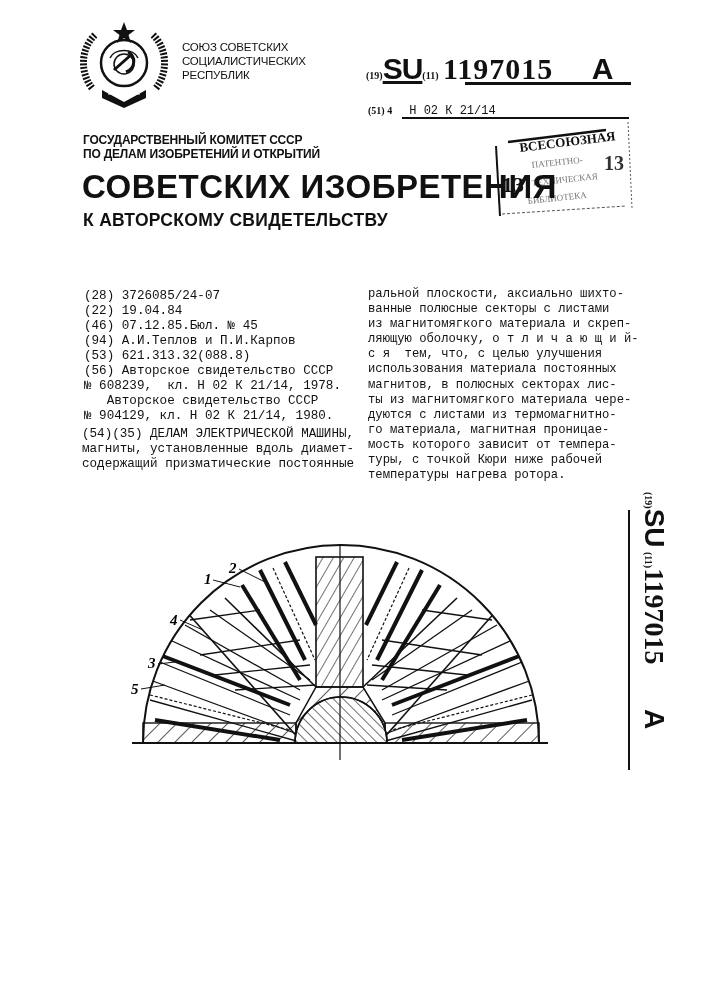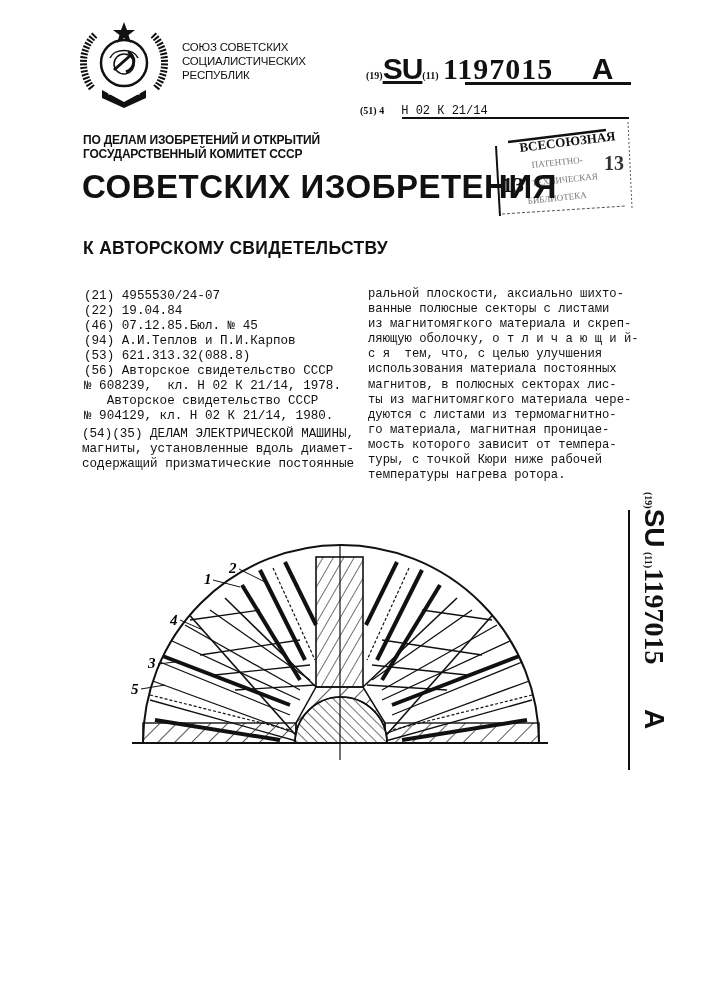--- a/index.html
+++ b/index.html
@@ -6,28 +6,28 @@
   body { width:707px; height:1000px; position:relative; overflow:hidden; color:#111; font-family:"Liberation Sans", sans-serif; }
   .abs { position:absolute; }
   .emblem { left:78px; top:18px; width:92px; height:94px; }
   .ussr { left:182px; top:40px; font-size:11.5px; font-weight:normal; line-height:14px; letter-spacing:-0.2px; }
   .patno { left:366px; top:52px; white-space:nowrap; }
   .patno .sm { font-family:"Liberation Serif", serif; font-size:10px; font-weight:bold; vertical-align:baseline; }
   .patno .su { font-family:"Liberation Sans", sans-serif; font-size:30px; font-weight:bold; text-decoration:underline; text-decoration-thickness:3px; letter-spacing:-1px; }
   .patno .num { font-family:"Liberation Serif", serif; font-size:30px; font-weight:bold; letter-spacing:1px; }
   .patno .kind { font-family:"Liberation Sans", sans-serif; font-size:30px; font-weight:bold; }
   .patline { left:465px; top:82px; width:166px; height:3px; background:#111; }
-  .ipc { left:360px; top:104px; font-size:11px; white-space:nowrap; }
+  .ipc { left:368px; top:104px; font-size:11px; white-space:nowrap; }
   .ipc .lbl { font-family:"Liberation Serif", serif; font-weight:bold; font-size:10px; }
   .ipc .val { font-family:"Liberation Mono", monospace; font-size:12px; margin-left:14px; }
   .ipcline { left:402px; top:117px; width:227px; height:2px; background:#111; }
   .stamp { left:486px; top:118px; width:150px; height:100px; }
   .gk { left:83px; top:133px; font-size:12px; font-weight:bold; line-height:14px; letter-spacing:-0.2px; }
   .title { left:82px; top:168px; font-size:33px; font-weight:bold; letter-spacing:0.5px; white-space:nowrap; }
-  .subtitle { left:83px; top:210px; font-size:17.5px; font-weight:bold; letter-spacing:0.3px; white-space:nowrap;margin-top:28px; }
+  .subtitle { left:83px; top:210px; font-size:17.5px; font-weight:bold; letter-spacing:0.3px; white-space:nowrap; }
   .biblio { left:84px; top:289px; font-family:"Liberation Mono", monospace; font-size:12.6px; line-height:15px; white-space:pre; }
   .claim-l { left:82px; top:427px; width:262px; font-family:"Liberation Mono", monospace; font-size:12.6px; line-height:15px; white-space:pre; }
   .claim-r { left:368px; top:287px; width:262px; font-family:"Liberation Mono", monospace; font-size:12.2px; line-height:15.1px; white-space:pre; }
   .vertical { left:626px; top:492px; width:44px; height:270px; }
   .vertical .inner { position:absolute; left:0; top:0; transform-origin:0 0; transform:translate(44px,0) rotate(90deg); white-space:nowrap; }
   .vertical .sm { font-family:"Liberation Serif", serif; font-size:10px; font-weight:bold; }
   .vertical .su { font-family:"Liberation Sans", sans-serif; font-size:28px; font-weight:bold; }
   .vertical .num { font-family:"Liberation Serif", serif; font-size:28px; font-weight:bold; }
   .vertical .kind { font-family:"Liberation Sans", sans-serif; font-size:28px; font-weight:bold; }
   .vline { left:628px; top:510px; width:2px; height:260px; background:#111; }
@@ -77,28 +77,28 @@
   <path d="M16 96 L140 88" stroke="#555" stroke-width="1" stroke-dasharray="3 2"></path>
   <text x="34" y="34" font-family="Liberation Serif, serif" font-size="13" font-weight="bold" fill="#111" transform="rotate(-7 34 34)">ВСЕСОЮЗНАЯ</text>
   <text x="46" y="50" font-family="Liberation Serif, serif" font-size="9" fill="#777" transform="rotate(-6 46 50)">ПАТЕНТНО-</text>
   <text x="46" y="68" font-family="Liberation Serif, serif" font-size="9" fill="#777" transform="rotate(-6 46 68)">ТЕХНИЧЕСКАЯ</text>
   <text x="42" y="86" font-family="Liberation Serif, serif" font-size="9" fill="#777" transform="rotate(-6 42 86)">БИБЛИОТЕКА</text>
   <text x="16" y="74" font-family="Liberation Serif, serif" font-size="22" font-weight="bold" fill="#111">13</text>
   <text x="118" y="52" font-family="Liberation Serif, serif" font-size="20" font-weight="bold" fill="#333">13</text>
 </svg>
 
 <div class="abs gk">
+  <div>ГОСУДАРСТВЕННЫЙ КОМИТЕТ СССР</div>
   <div>ПО ДЕЛАМ ИЗОБРЕТЕНИЙ И ОТКРЫТИЙ</div>
-  <div>ГОСУДАРСТВЕННЫЙ КОМИТЕТ СССР</div>
 </div>
 
 <div class="abs title">СОВЕТСКИХ ИЗОБРЕТЕНИЯ</div>
 <div class="abs subtitle">К АВТОРСКОМУ СВИДЕТЕЛЬСТВУ</div>
 
-<div class="abs biblio"><div>(21) 4955530/24-07</div><div>(22) 19.04.84</div><div>(46) 07.12.85.Бюл. № 45</div><div>(94) А.И.Теплов и П.И.Карпов</div><div>(53) 621.313.32(088.8)</div><div>(56) Авторское свидетельство СССР</div><div>№ 608239,  кл. Н 02 К 21/14, 1978.</div><div>   Авторское свидетельство СССР</div><div>№ 904129, кл. Н 02 К 21/14, 1980.</div></div>
+<div class="abs biblio"><div>(28) 3726085/24-07</div><div>(22) 19.04.84</div><div>(46) 07.12.85.Бюл. № 45</div><div>(94) А.И.Теплов и П.И.Карпов</div><div>(53) 621.313.32(088.8)</div><div>(56) Авторское свидетельство СССР</div><div>№ 608239,  кл. Н 02 К 21/14, 1978.</div><div>   Авторское свидетельство СССР</div><div>№ 904129, кл. Н 02 К 21/14, 1980.</div></div>
 
 <div class="abs claim-l"><div><span>(54)(35)</span> <span>ДЕЛАМ ЭЛЕКТРИЧЕСКОЙ МАШИНЫ,</span></div><div>магниты, установленные вдоль диамет-</div><div>содержащий призматические постоянные</div></div>
 
 <div class="abs claim-r"><div>ральной плоскости, аксиально шихто-</div><div>ванные полюсные секторы с листами</div><div>из магнитомягкого материала и скреп-</div><div>ляющую оболочку, о т л и ч а ю щ и й-</div><div>с я  тем, что, с целью улучшения</div><div>использования материала постоянных</div><div>магнитов, в полюсных секторах лис-</div><div>ты из магнитомягкого материала чере-</div><div>дуются с листами из термомагнитно-</div><div>го материала, магнитная проницае-</div><div>мость которого зависит от темпера-</div><div>туры, с точкой Кюри ниже рабочей</div><div>температуры нагрева ротора.</div></div>
 
 <div class="abs vline"></div>
 <div class="abs vertical">
   <div class="inner">
     <span class="sm">(19)</span><span class="su">SU</span>
     <span class="sm">(11)</span><span class="num">1197015</span>

